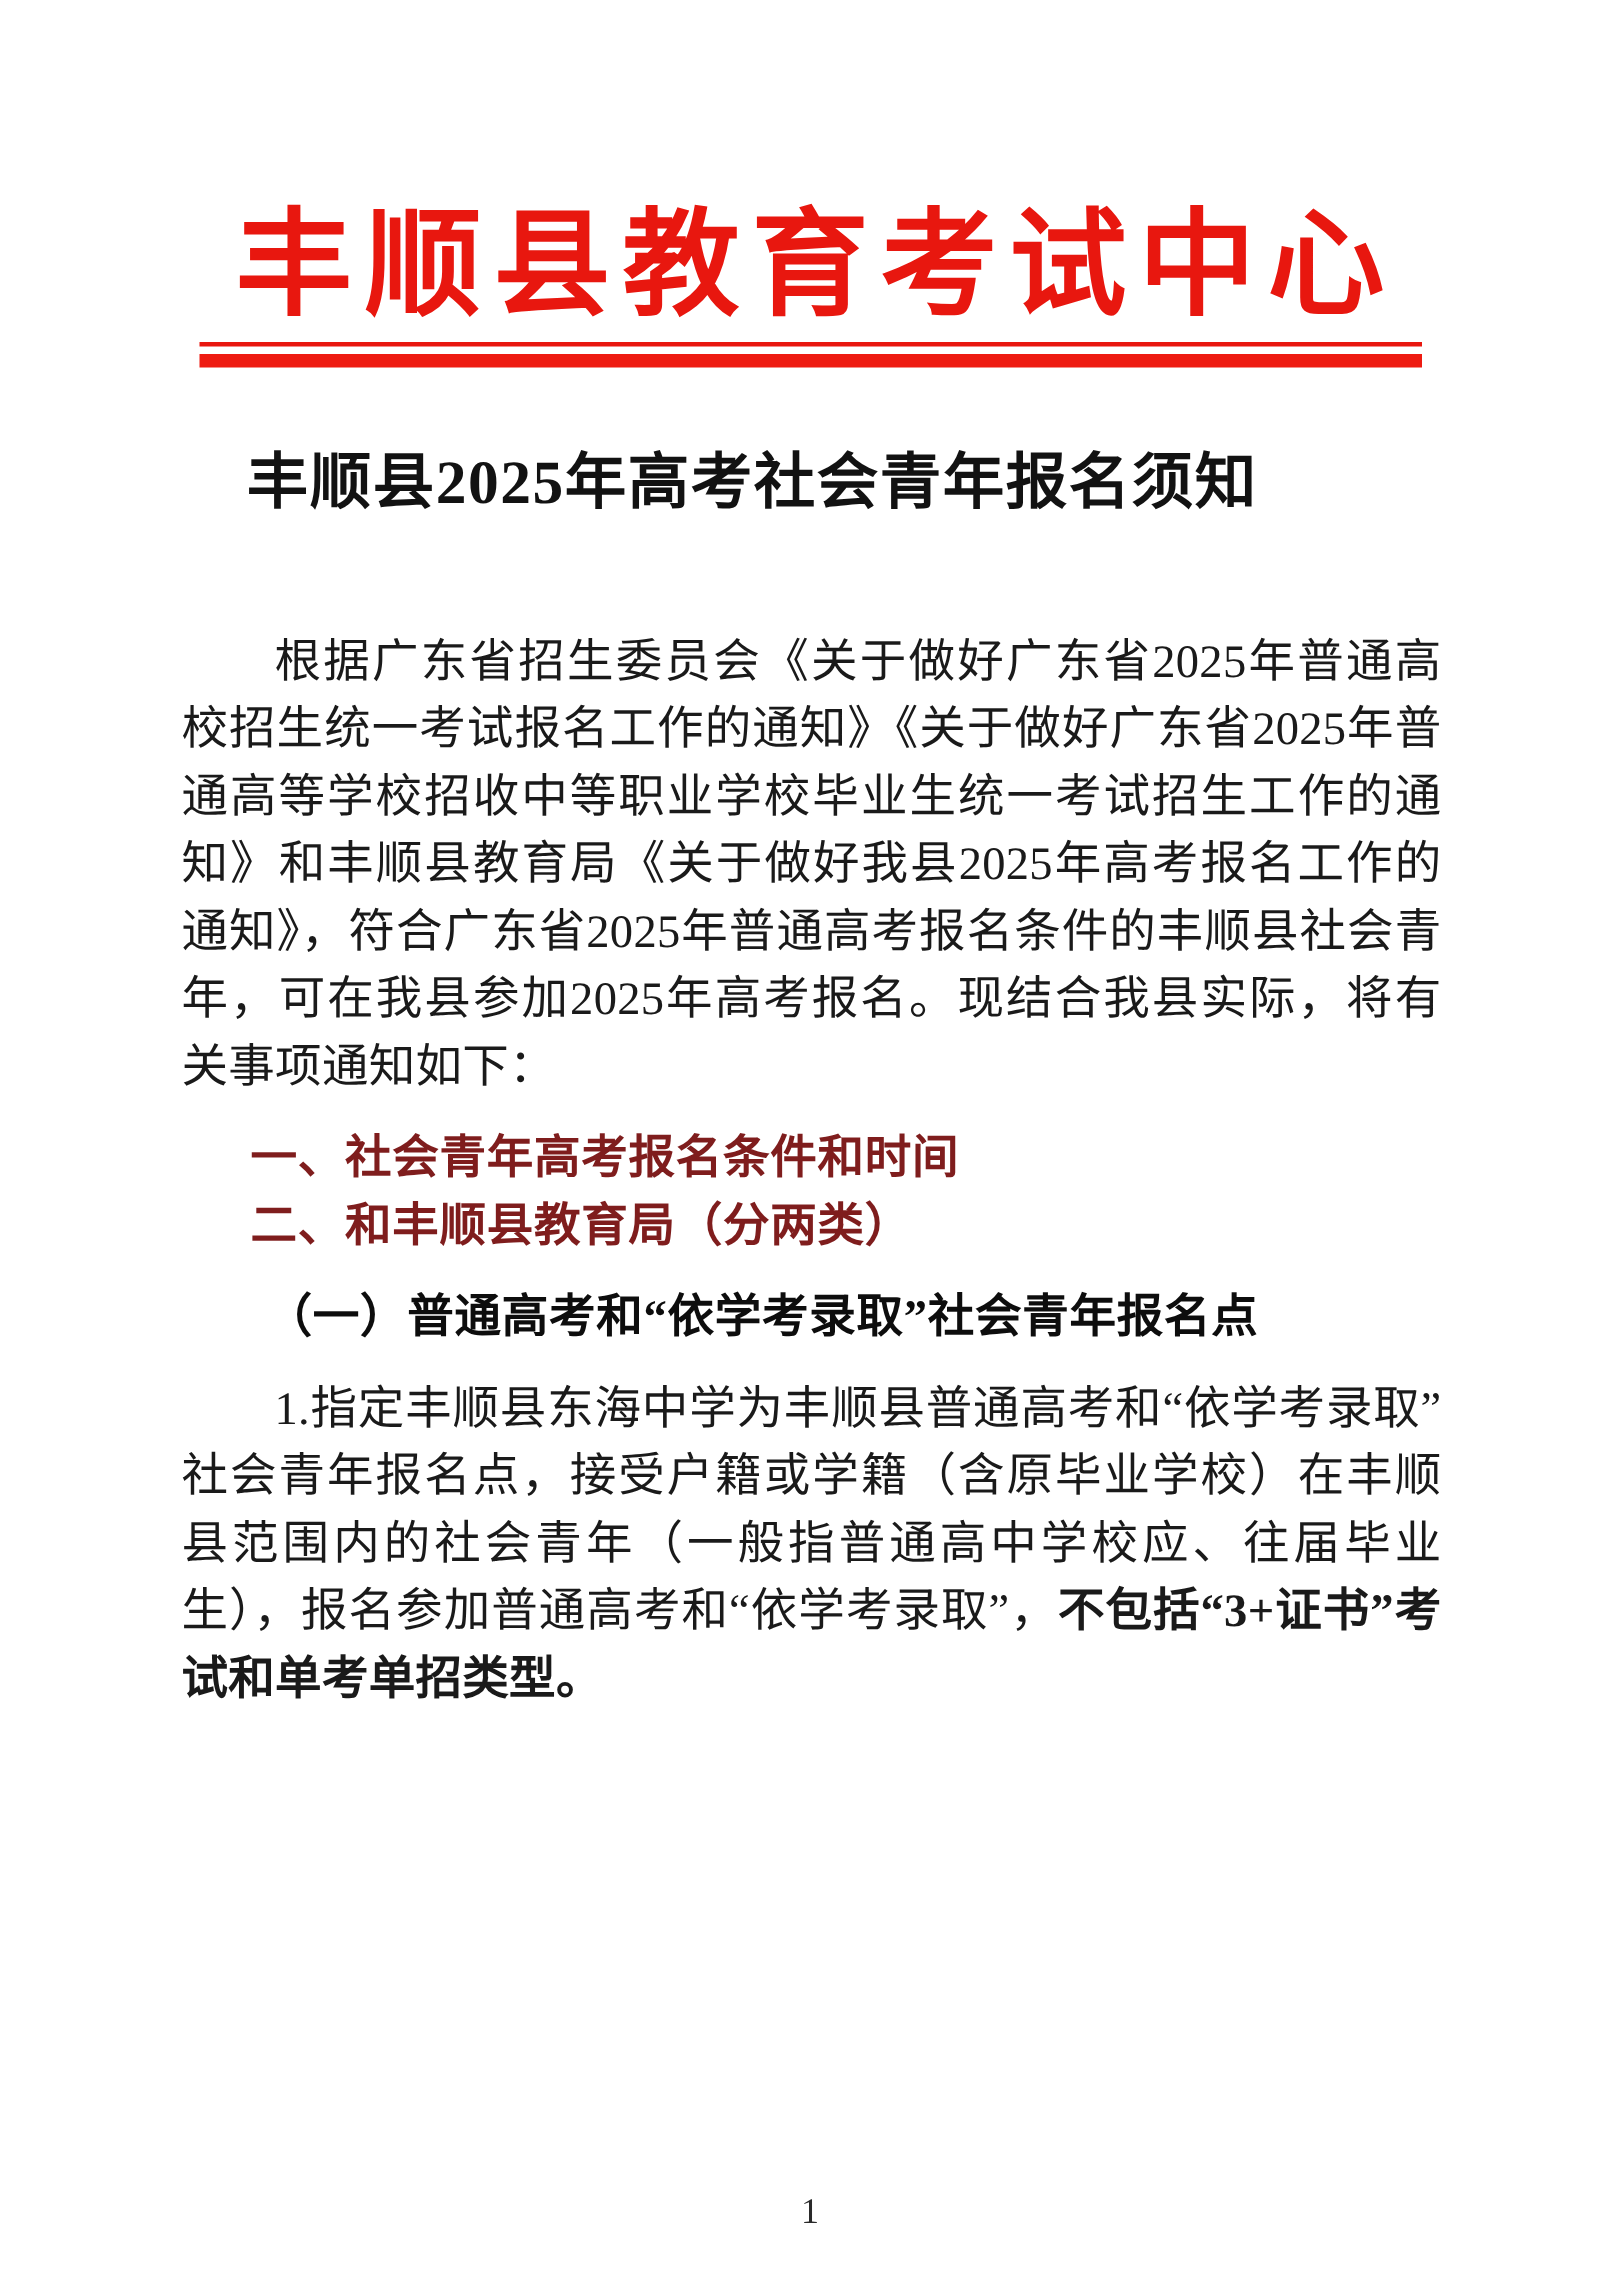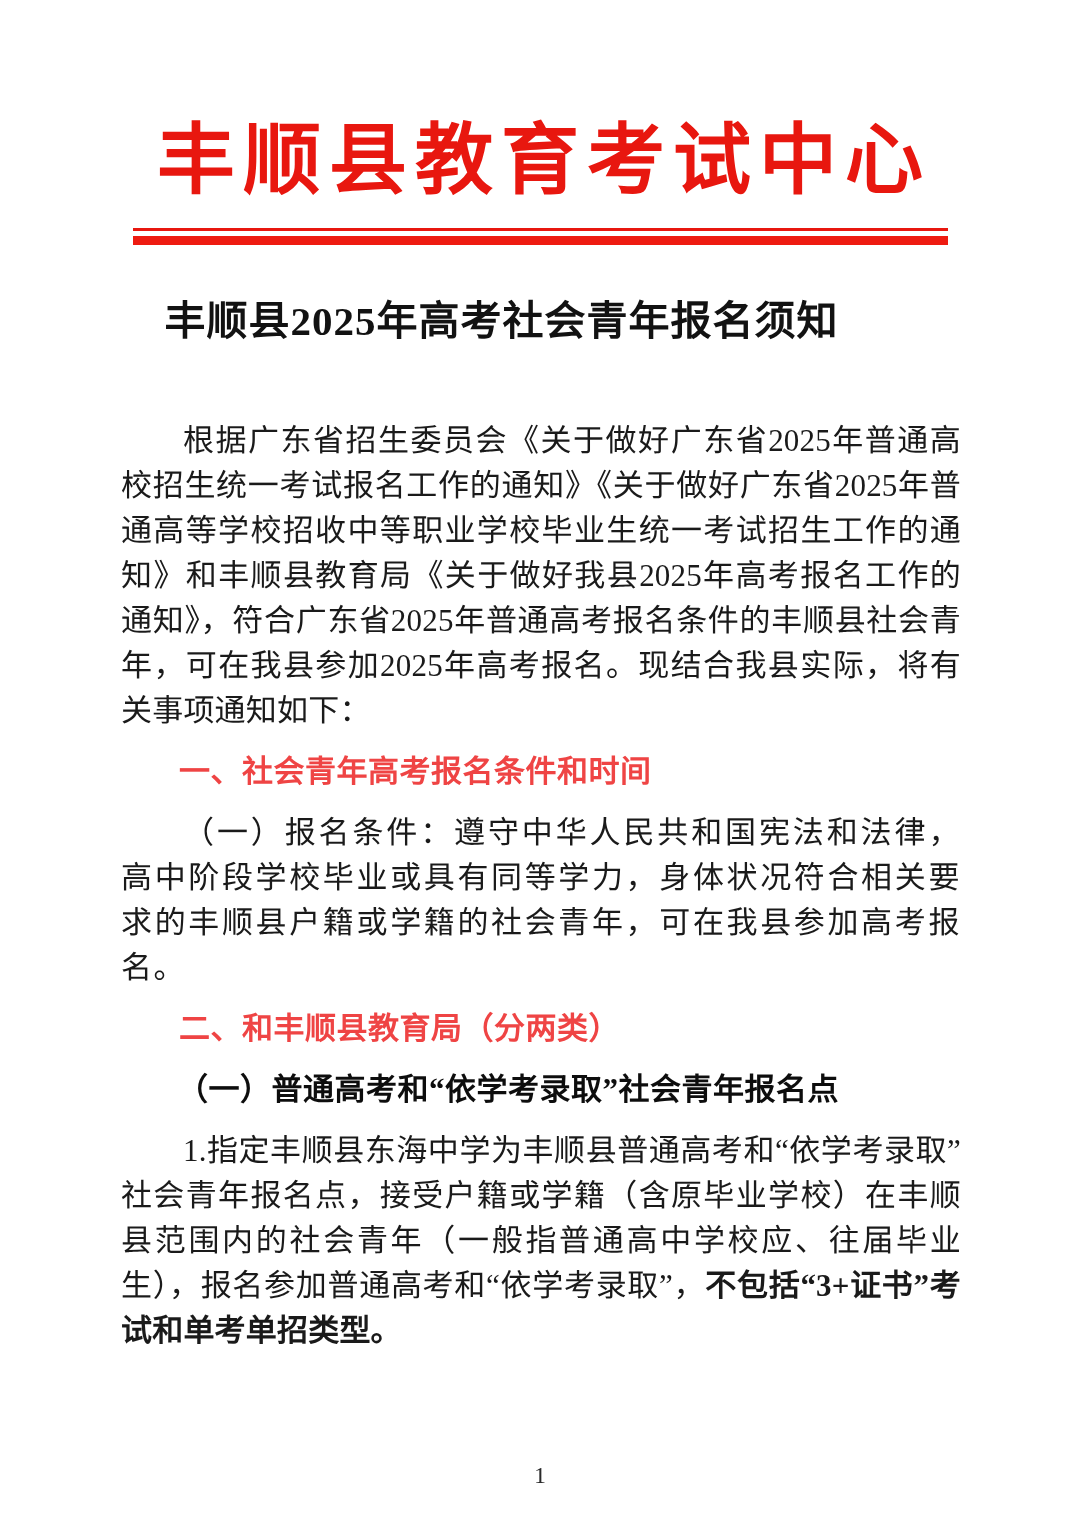--- a/index.html
+++ b/index.html
@@ -32,20 +32,21 @@
   }
   .letterhead-title {
     font-family: "Liberation Serif", "DejaVu Serif", serif;
     font-weight: 700;
     font-size: 78px;
     line-height: 1.1;
     letter-spacing: 8px;
     color: #e8170f;
     text-indent: 8px;
     white-space: nowrap;
+    margin-top: 16px;
   }
 
   .rule-wrap {
     position: absolute;
     left: 133px;
     top: 228px;
     width: 815px;
   }
   .rule-thin {
     height: 3px;
@@ -101,22 +102,22 @@
   .p.loose {
     letter-spacing: 1.6px;
   }
 
   
   .h-sans {
     font-family: "Liberation Sans", "DejaVu Sans", sans-serif;
     font-weight: 700;
     font-size: 31px;
     line-height: 45px;
-    color: #ef4444;
-    margin: 12px;
+    color: #7f1d1d;
+    margin: 0;
     text-indent: 62px;
     letter-spacing: 0.5px;
   }
   
   .h-serif {
     font-family: "Liberation Serif", "DejaVu Serif", serif;
     font-weight: 700;
     font-size: 31px;
     line-height: 45px;
     color: #0d0d0d;
@@ -157,21 +158,20 @@
   </div>
 
   <div class="doc-title">丰顺县2025年高考社会青年报名须知</div>
 
   <div class="body-col">
 
     <p class="p indent">根据广东省招生委员会《关于做好广东省2025年普通高校招生统一考试报名工作的通知》《关于做好广东省2025年普通高等学校招收中等职业学校毕业生统一考试招生工作的通知》和丰顺县教育局《关于做好我县2025年高考报名工作的通知》，符合广东省2025年普通高考报名条件的丰顺县社会青年，可在我县参加2025年高考报名。现结合我县实际，将有关事项通知如下：</p>
 
     <p class="h-sans">一、社会青年高考报名条件和时间</p>
 
-    <p class="p indent loose">（一）报名条件：遵守中华人民共和国宪法和法律，高中阶段学校毕业或具有同等学力，身体状况符合相关要求的丰顺县户籍或学籍的社会青年，可在我县参加高考报名。</p>
 
 
     <p class="h-sans">二、和丰顺县教育局（分两类）</p>
 
     <p class="h-serif">（一）普通高考和“依学考录取”社会青年报名点</p>
 
     <p class="p indent"><span>1.指定丰顺县东海中学为丰顺县普通高考和“依学考录取”社会青年报名点，接受户籍或学籍（含原毕业学校）在丰顺县范围内的社会青年（一般指普通高中学校应、往届毕业生），报名参加普通高考和“依学考录取”，</span><span class="b">不包括“3+证书”考试和单考单招类型。</span></p>
 
 
 

